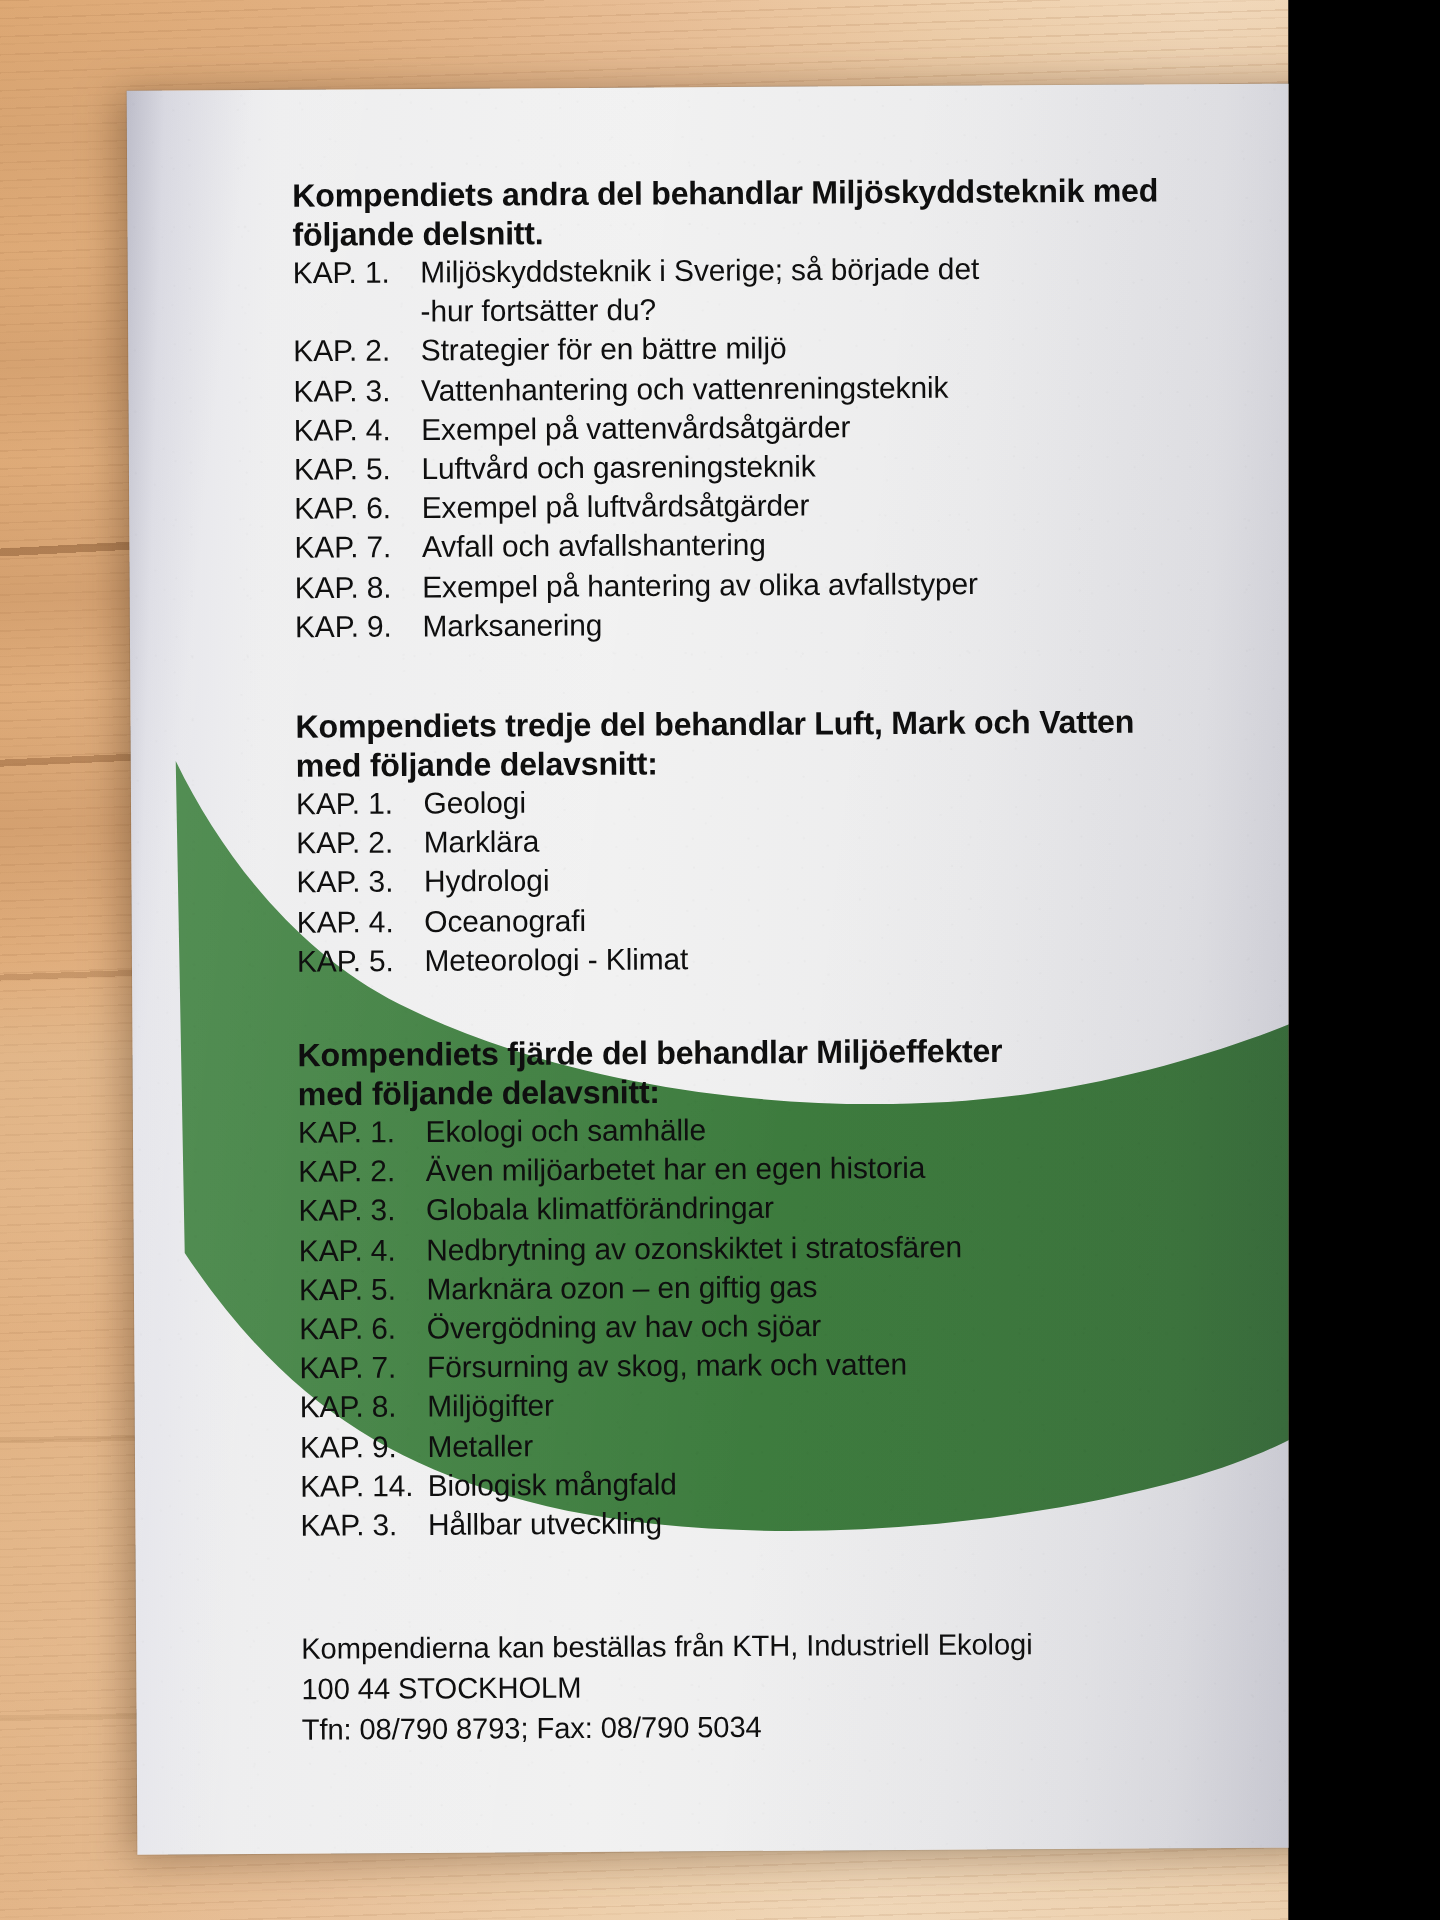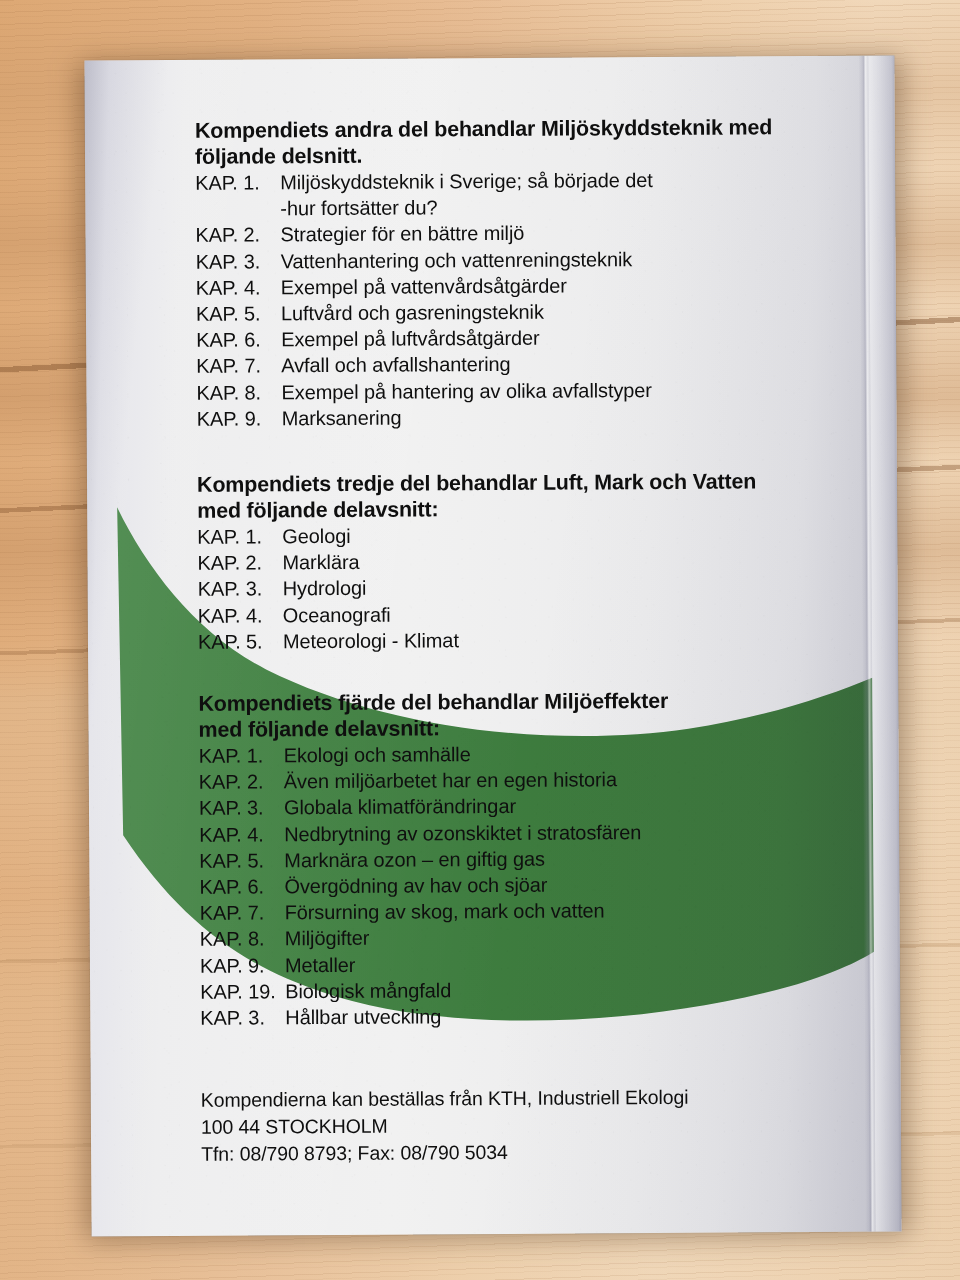--- a/index.html
+++ b/index.html
@@ -7,21 +7,21 @@
     padding: 0;
     width: 960px;
     height: 1280px;
     overflow: hidden;
     background: #000;
   }
 
   
   #scene {
     position: relative;
-    width: 960px;
+    width: 859px;
     height: 1280px;
     overflow: hidden;
     font-family: "Liberation Sans", sans-serif;
   }
 
   #wood {
     position: absolute;
     inset: 0;
     background:
       
@@ -369,21 +369,21 @@
           </div>
         <div class="row">
             <span class="kap">KAP. 8.</span>
             <span class="txt">Miljögifter</span>
           </div>
         <div class="row">
             <span class="kap">KAP. 9.</span>
             <span class="txt">Metaller</span>
           </div>
         <div class="row">
-            <span class="kap">KAP. 19.</span>
+            <span class="kap">KAP. 14.</span>
             <span class="txt">Biologisk mångfald</span>
           </div>
         <div class="row">
             <span class="kap">KAP. 3.</span>
             <span class="txt">Hållbar utveckling</span>
           </div>
       </div>
 
       <div class="gap-foot"></div>
 

